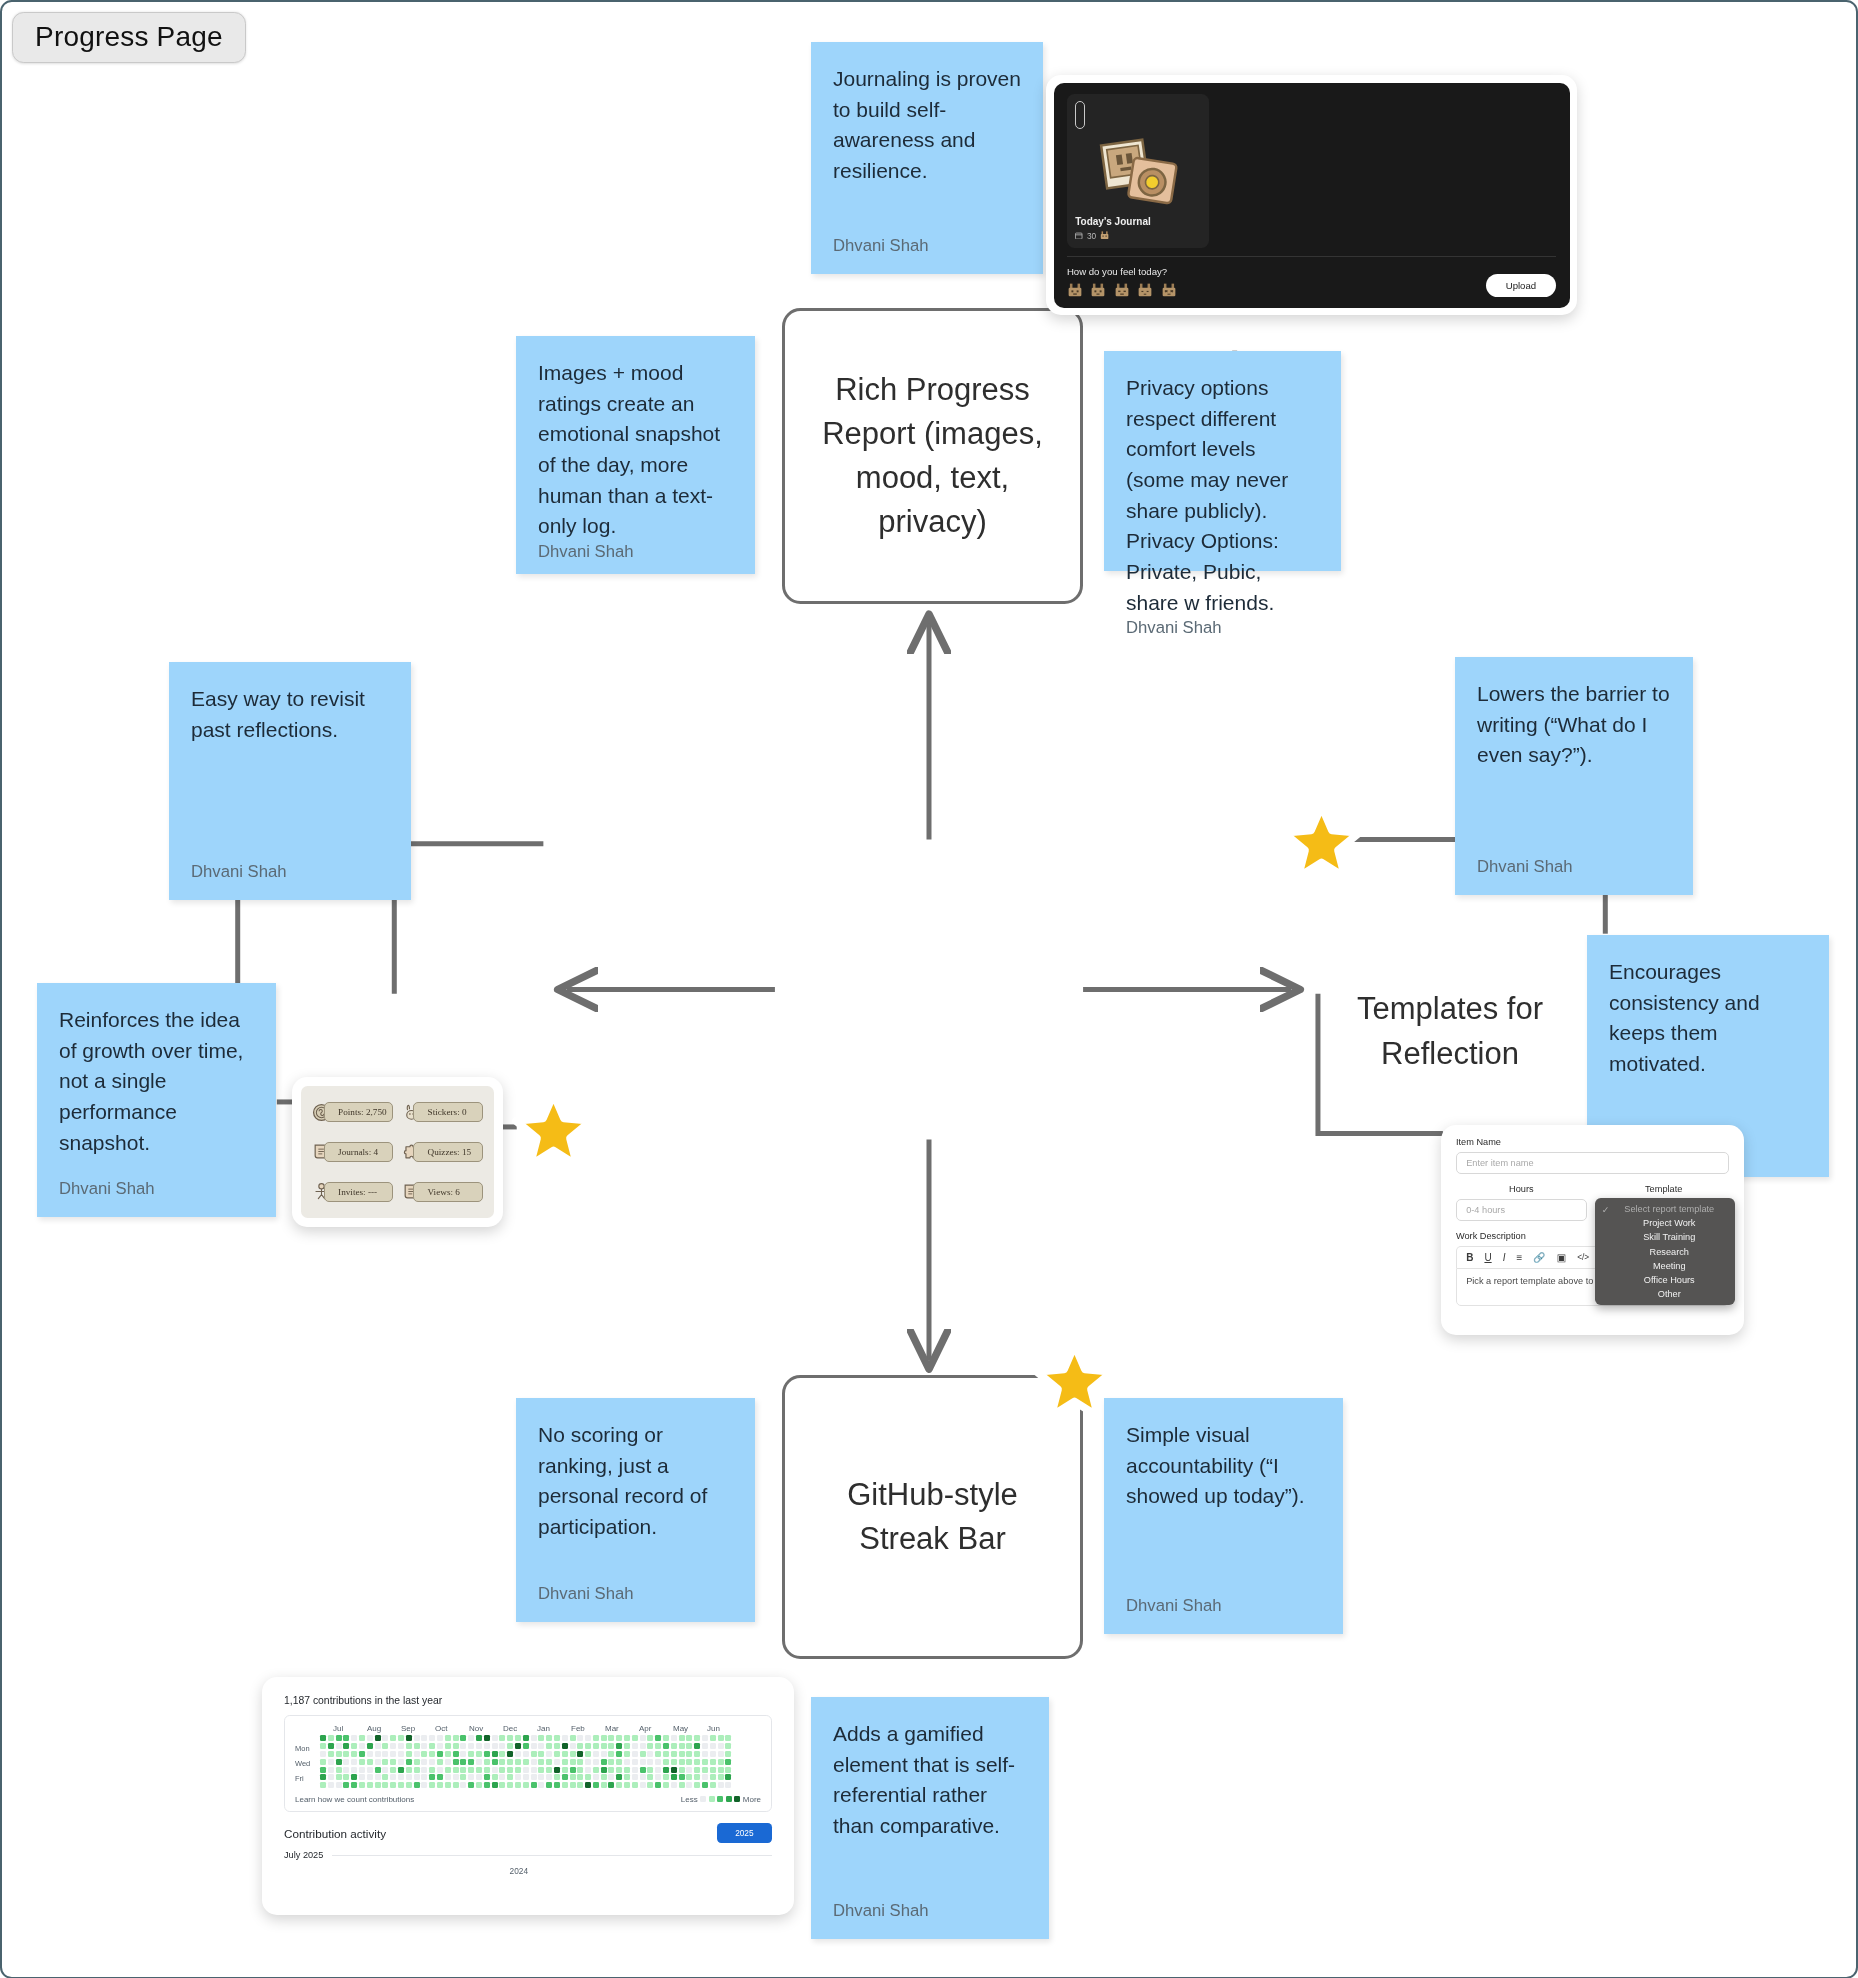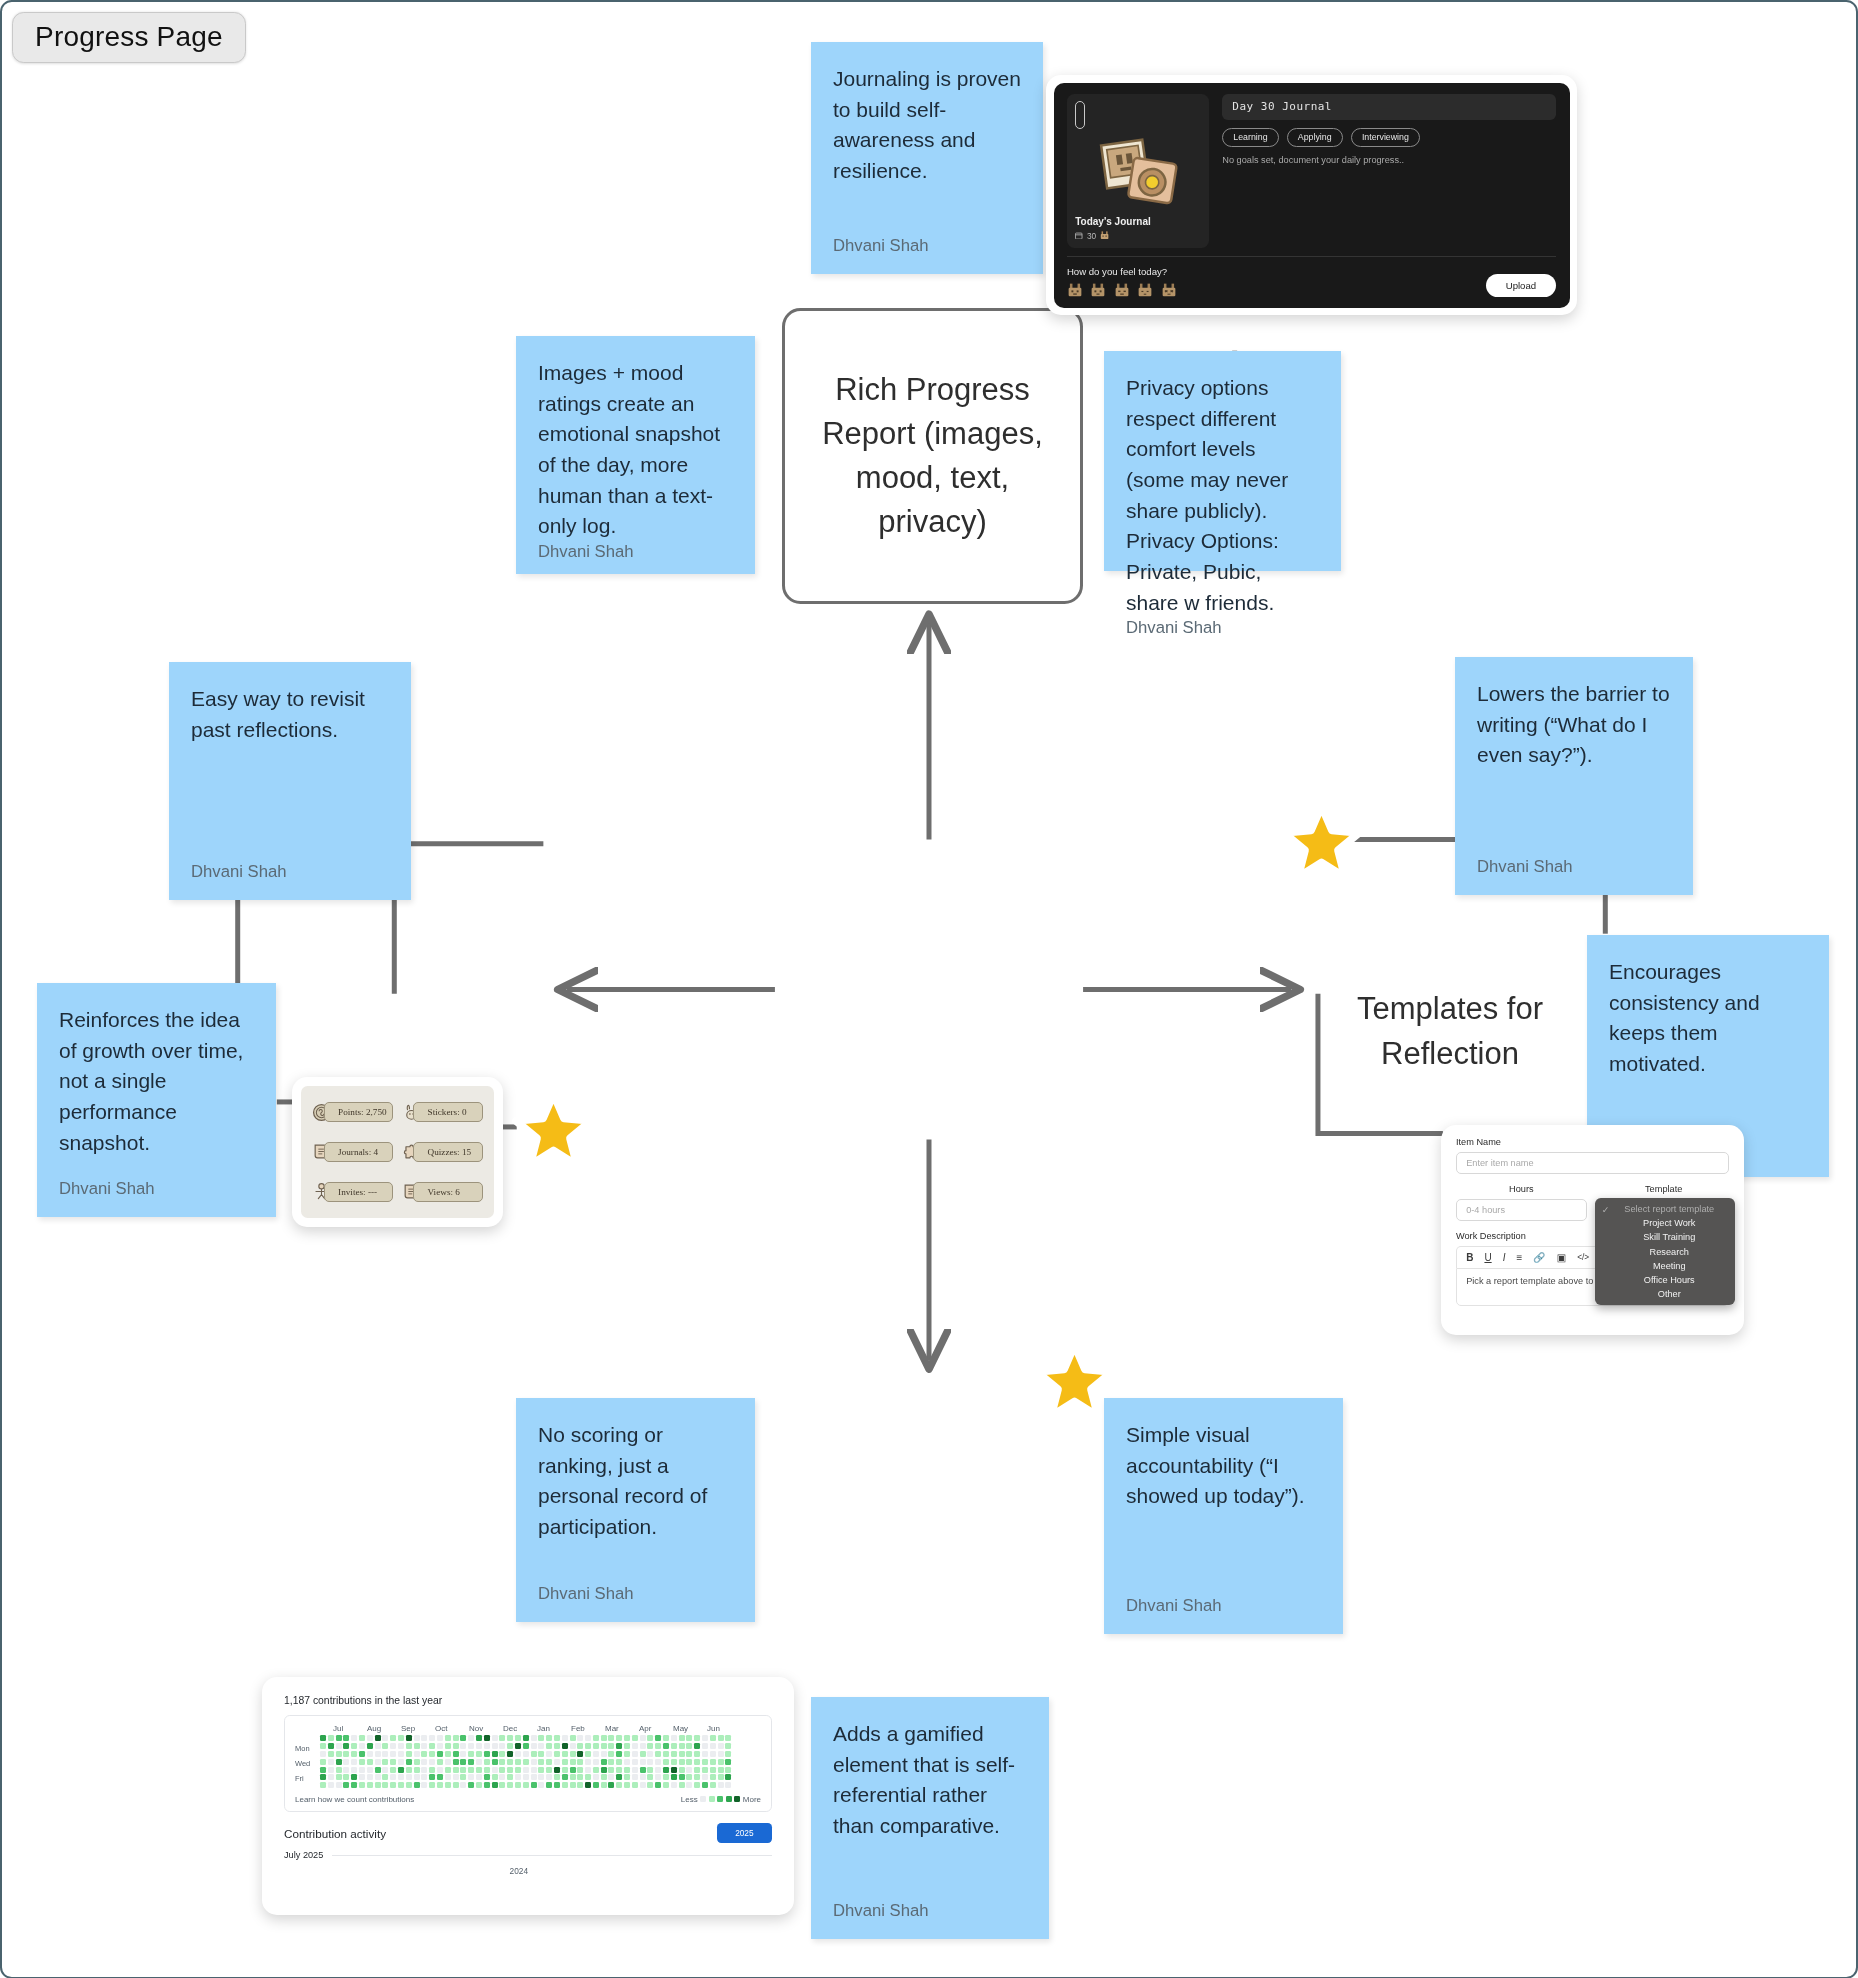--- a/index.html
+++ b/index.html
@@ -241,20 +241,24 @@
   <div class="frame-title">Progress Page</div>
 
 
   <div class="node" style="left:780px; top:306px; width:301px; height:296px;">
     <span style="white-space:pre-line">Rich Progress
 Report (images,
 mood, text,
 privacy)</span>
   </div>
 
+  <div class="node" style="left:780px; top:1373px; width:301px; height:284px;">
+    <span style="white-space:pre-line">GitHub-style
+Streak Bar</span>
+  </div>
 
 
   <div style="position:absolute; left:1302px; top:940px; width:292px; z-index:10;
               text-align:center; font-size:31px; line-height:1.45; color:#2e2e2e; white-space:pre-line;">
     <span>Templates for
 Reflection</span>
   </div>
 
   <div class="sticky" style="left:809px; top:40px; width:232px; height:232px;">
     <div class="body">Journaling is proven to build self-awareness and resilience.</div>
@@ -356,29 +360,20 @@
             <svg width="9.2" height="8.3" viewBox="0 0 12 11">
               <rect x="2" y="0.5" width="2" height="4" fill="#b08b5e"></rect>
               <rect x="8" y="0.5" width="2" height="4" fill="#b08b5e"></rect>
               <rect x="1" y="4" width="10" height="6.5" rx="1" fill="#c2a074"></rect>
               <rect x="3.2" y="6" width="1.6" height="1.6" fill="#4a3a26"></rect>
               <rect x="7.2" y="6" width="1.6" height="1.6" fill="#4a3a26"></rect>
             </svg>
           </div>
         </div>
 
-        <div class="jr-right">
-          <div class="jr-head">Day 30 Journal</div>
-          <div class="jr-tags">
-            <span class="jr-tag">Learning</span>
-            <span class="jr-tag">Applying</span>
-            <span class="jr-tag">Interviewing</span>
-          </div>
-          <div class="jr-hint">No goals set, document your daily progress..</div>
-        </div>
       </div>
 
       <div class="jr-bottom">
         <div>
           <div class="jr-mood-label">How do you feel today?</div>
           <div class="jr-faces">
             <svg width="16" height="14" viewBox="0 0 12 11">
               <rect x="2" y="0.5" width="2" height="3.5" fill="#9d7d54"></rect>
                 <rect x="8" y="0.5" width="2" height="3.5" fill="#9d7d54"></rect>
               <rect x="1" y="3.8" width="10" height="6.7" rx="1" fill="#b59468"></rect>

